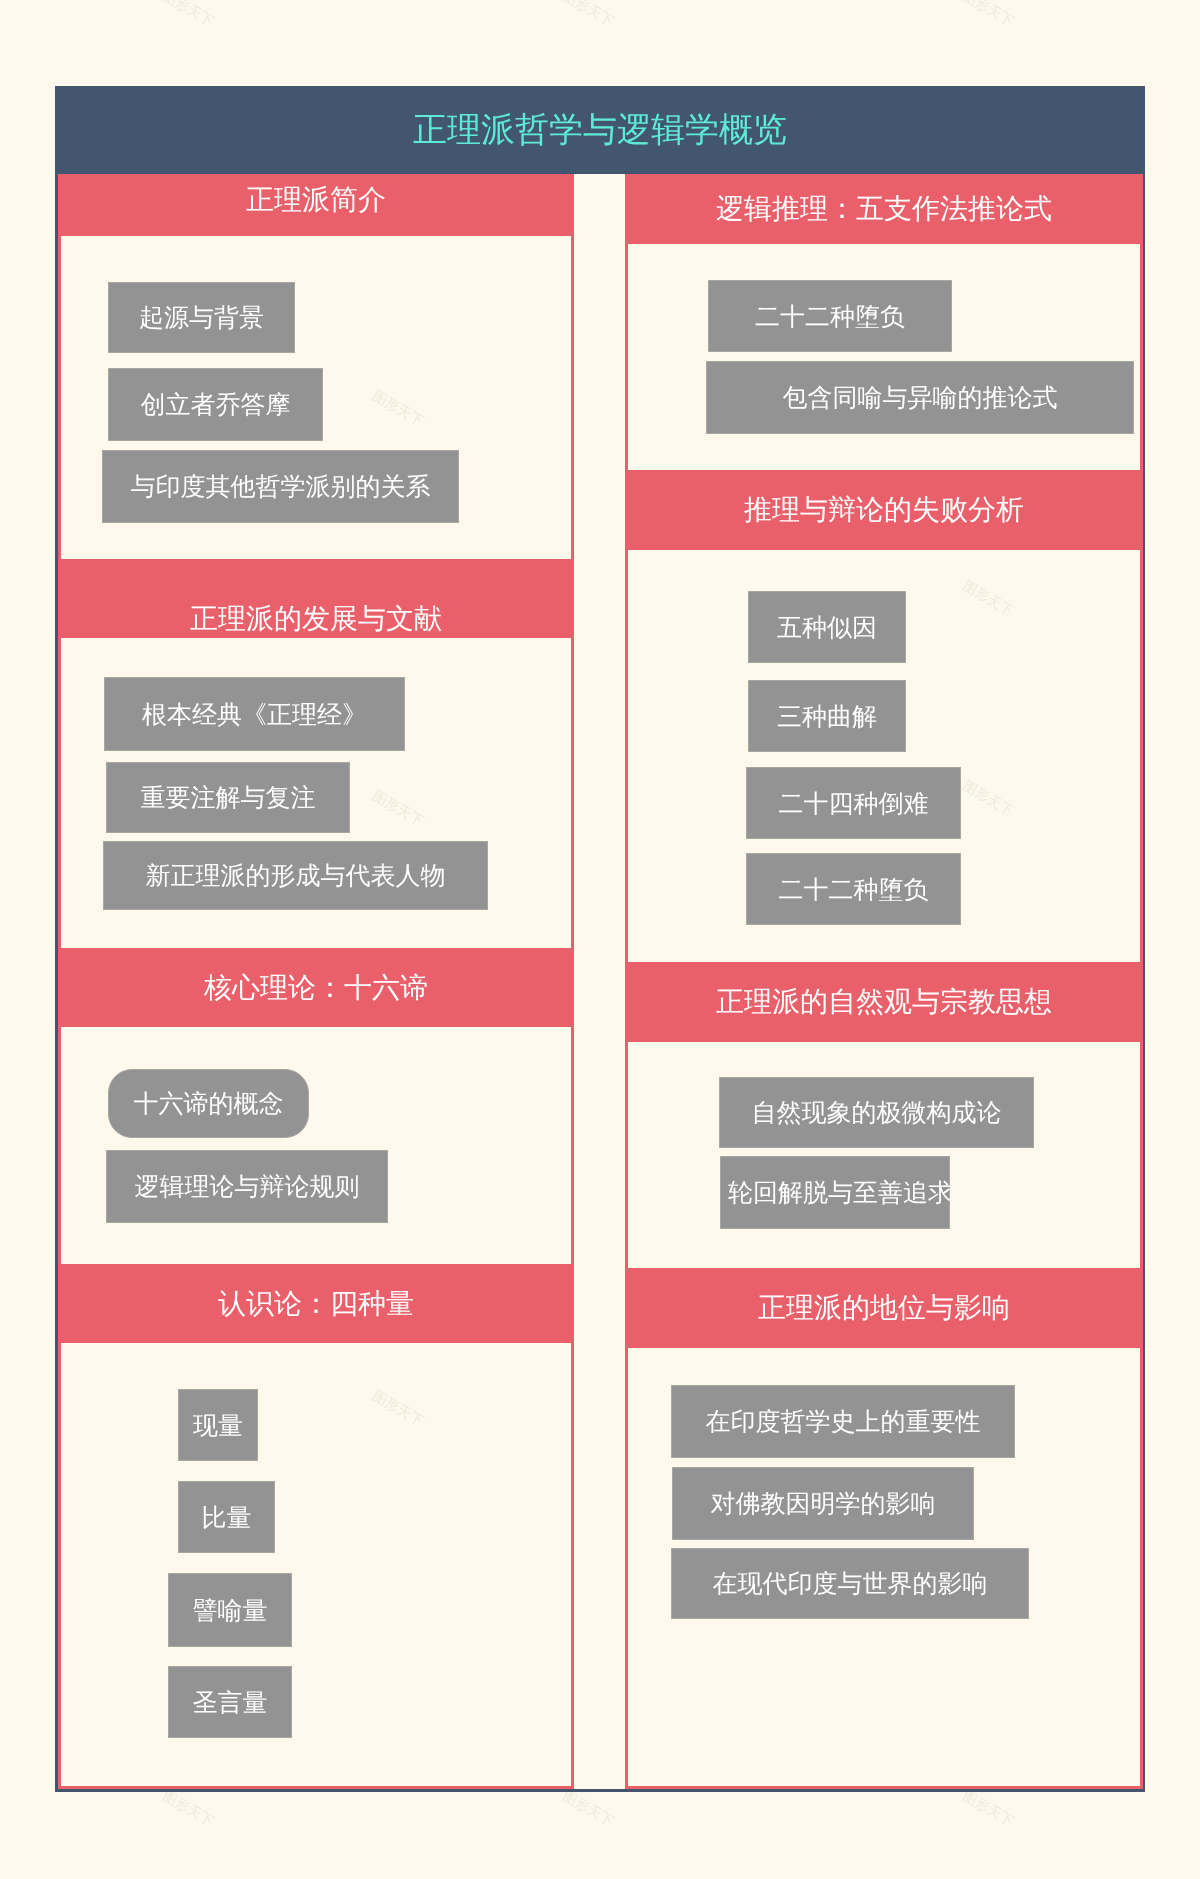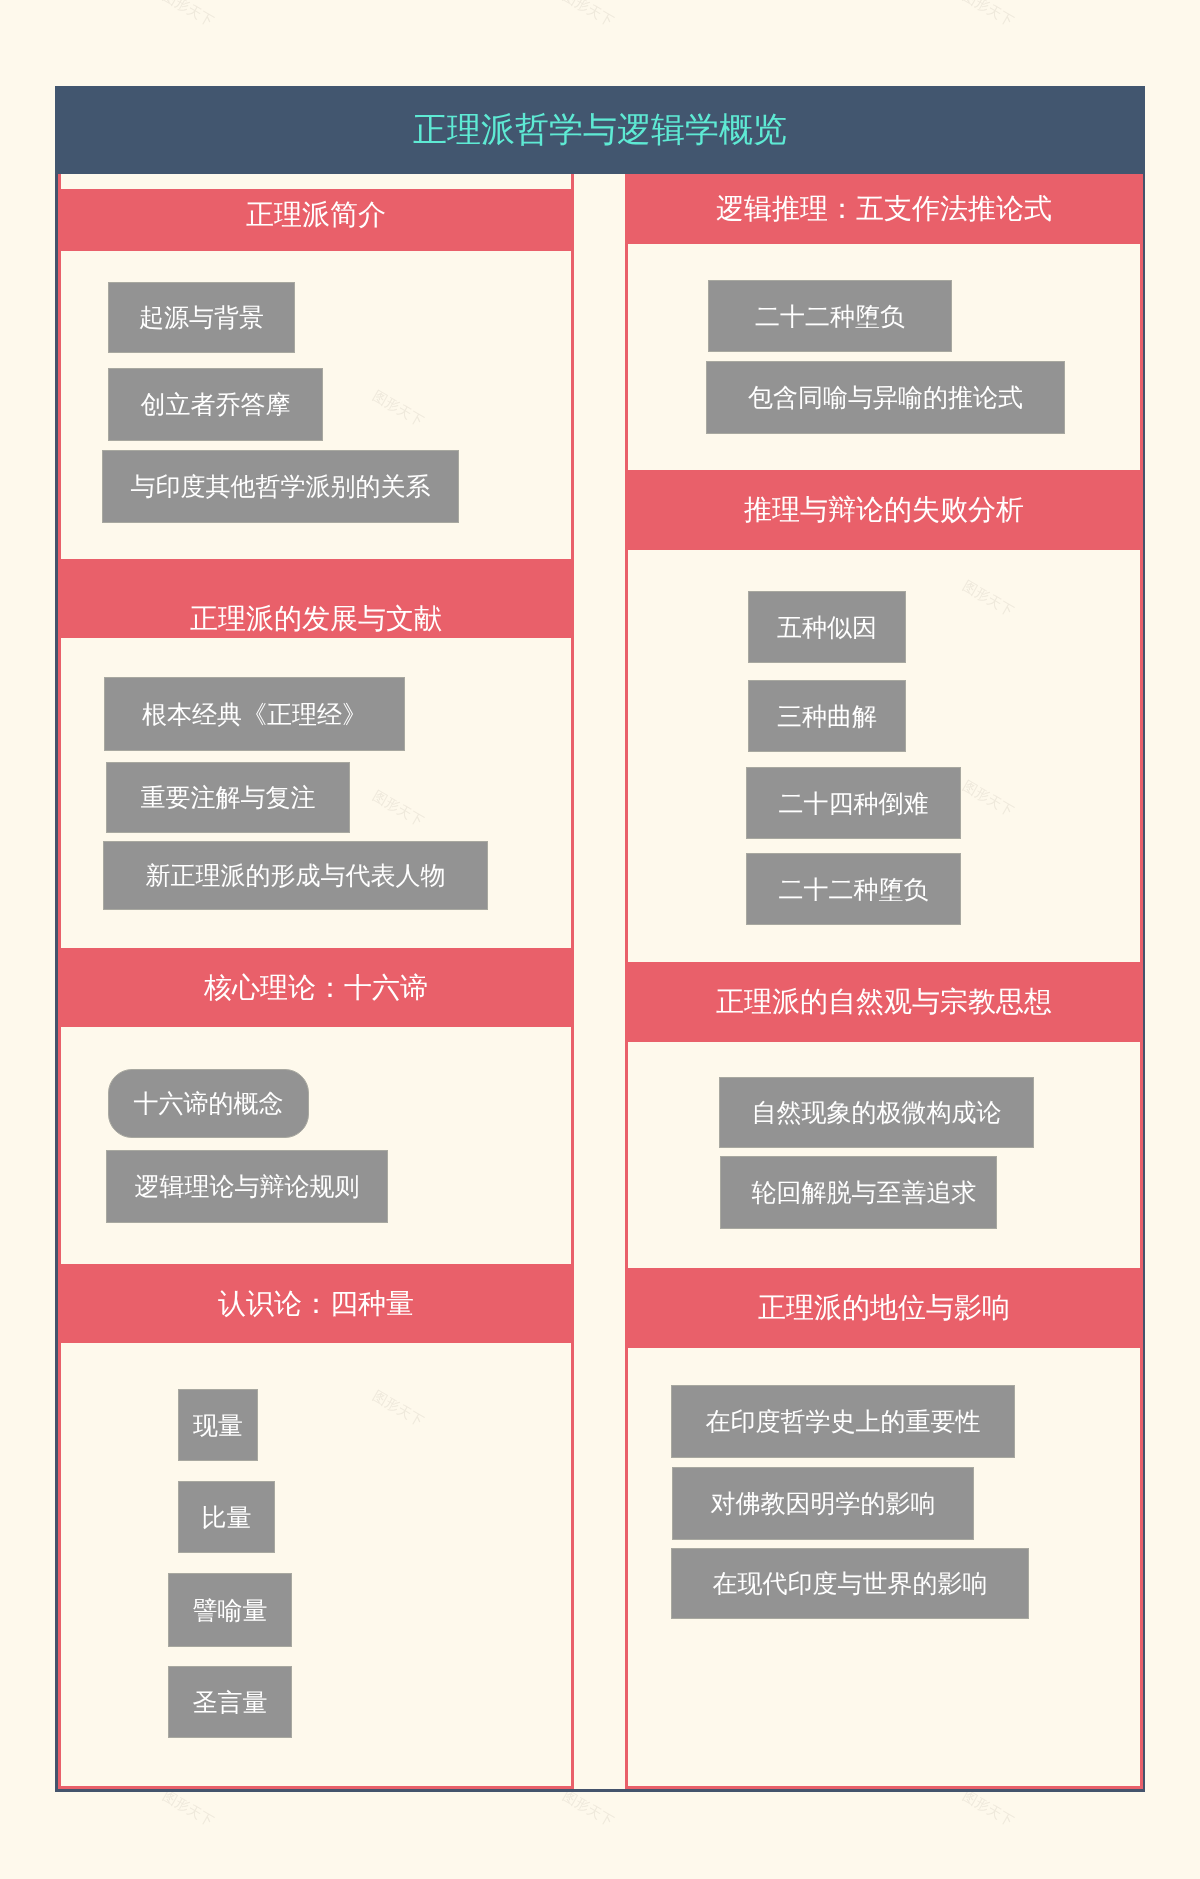--- a/index.html
+++ b/index.html
@@ -56,21 +56,21 @@
 <div class="panel" style="left:58px;width:516px;"></div>
 
 <div class="panel" style="left:625px;width:518px;"></div>
 
 <div class="watermark" style="left:370px;top:400px;">图形天下</div>
 <div class="watermark" style="left:370px;top:800px;">图形天下</div>
 <div class="watermark" style="left:370px;top:1400px;">图形天下</div>
 <div class="watermark" style="left:960px;top:590px;">图形天下</div>
 <div class="watermark" style="left:960px;top:790px;">图形天下</div>
 
-<div class="section-header" style="left:58px;top:174px;width:516px;height:62px;padding-bottom:10px;margin-top:15px;">
+<div class="section-header" style="left:58px;top:174px;width:516px;height:62px;padding-bottom:10px;">
   <span>正理派简介</span>
 </div>
 <div class="item" style="left:108px;top:282px;width:187px;height:71px;">
     <span>起源与背景</span>
   </div>
 <div class="item" style="left:108px;top:368px;width:215px;height:73px;">
     <span>创立者乔答摩</span>
   </div>
 <div class="item" style="left:102px;top:450px;width:357px;height:73px;align-items:center;">
     <span>与印度其他哲学派别的关系</span>
@@ -114,21 +114,21 @@
 <div class="item" style="left:168px;top:1666px;width:124px;height:72px;">
     <span>圣言量</span>
   </div>
 
 <div class="section-header" style="left:625px;top:174px;width:518px;height:70px;">
   <span>逻辑推理：五支作法推论式</span>
 </div>
 <div class="item" style="left:708px;top:280px;width:244px;height:72px;">
     <span>二十二种堕负</span>
   </div>
-<div class="item" style="left:706px;top:361px;width:359px;height:73px;">
+<div class="item" style="left:706px;top:361px;width:428px;height:73px;">
     <span>包含同喻与异喻的推论式</span>
   </div>
 
 <div class="section-header" style="left:625px;top:470px;width:518px;height:80px;">
   <span>推理与辩论的失败分析</span>
 </div>
 <div class="item" style="left:748px;top:591px;width:158px;height:72px;">
     <span>五种似因</span>
   </div>
 <div class="item" style="left:748px;top:680px;width:158px;height:72px;">
@@ -140,21 +140,21 @@
 <div class="item" style="left:746px;top:853px;width:215px;height:72px;">
     <span>二十二种堕负</span>
   </div>
 
 <div class="section-header" style="left:625px;top:962px;width:518px;height:80px;">
   <span>正理派的自然观与宗教思想</span>
 </div>
 <div class="item" style="left:719px;top:1077px;width:315px;height:71px;">
     <span>自然现象的极微构成论</span>
   </div>
-<div class="item" style="left:720px;top:1156px;width:277px;height:73px;padding-left:11px;">
+<div class="item" style="left:720px;top:1156px;width:230px;height:73px;padding-left:11px;">
     <span>轮回解脱与至善追求</span>
   </div>
 
 <div class="section-header" style="left:625px;top:1268px;width:518px;height:80px;">
   <span>正理派的地位与影响</span>
 </div>
 <div class="item" style="left:671px;top:1385px;width:344px;height:73px;">
     <span>在印度哲学史上的重要性</span>
   </div>
 <div class="item" style="left:672px;top:1467px;width:302px;height:73px;">

